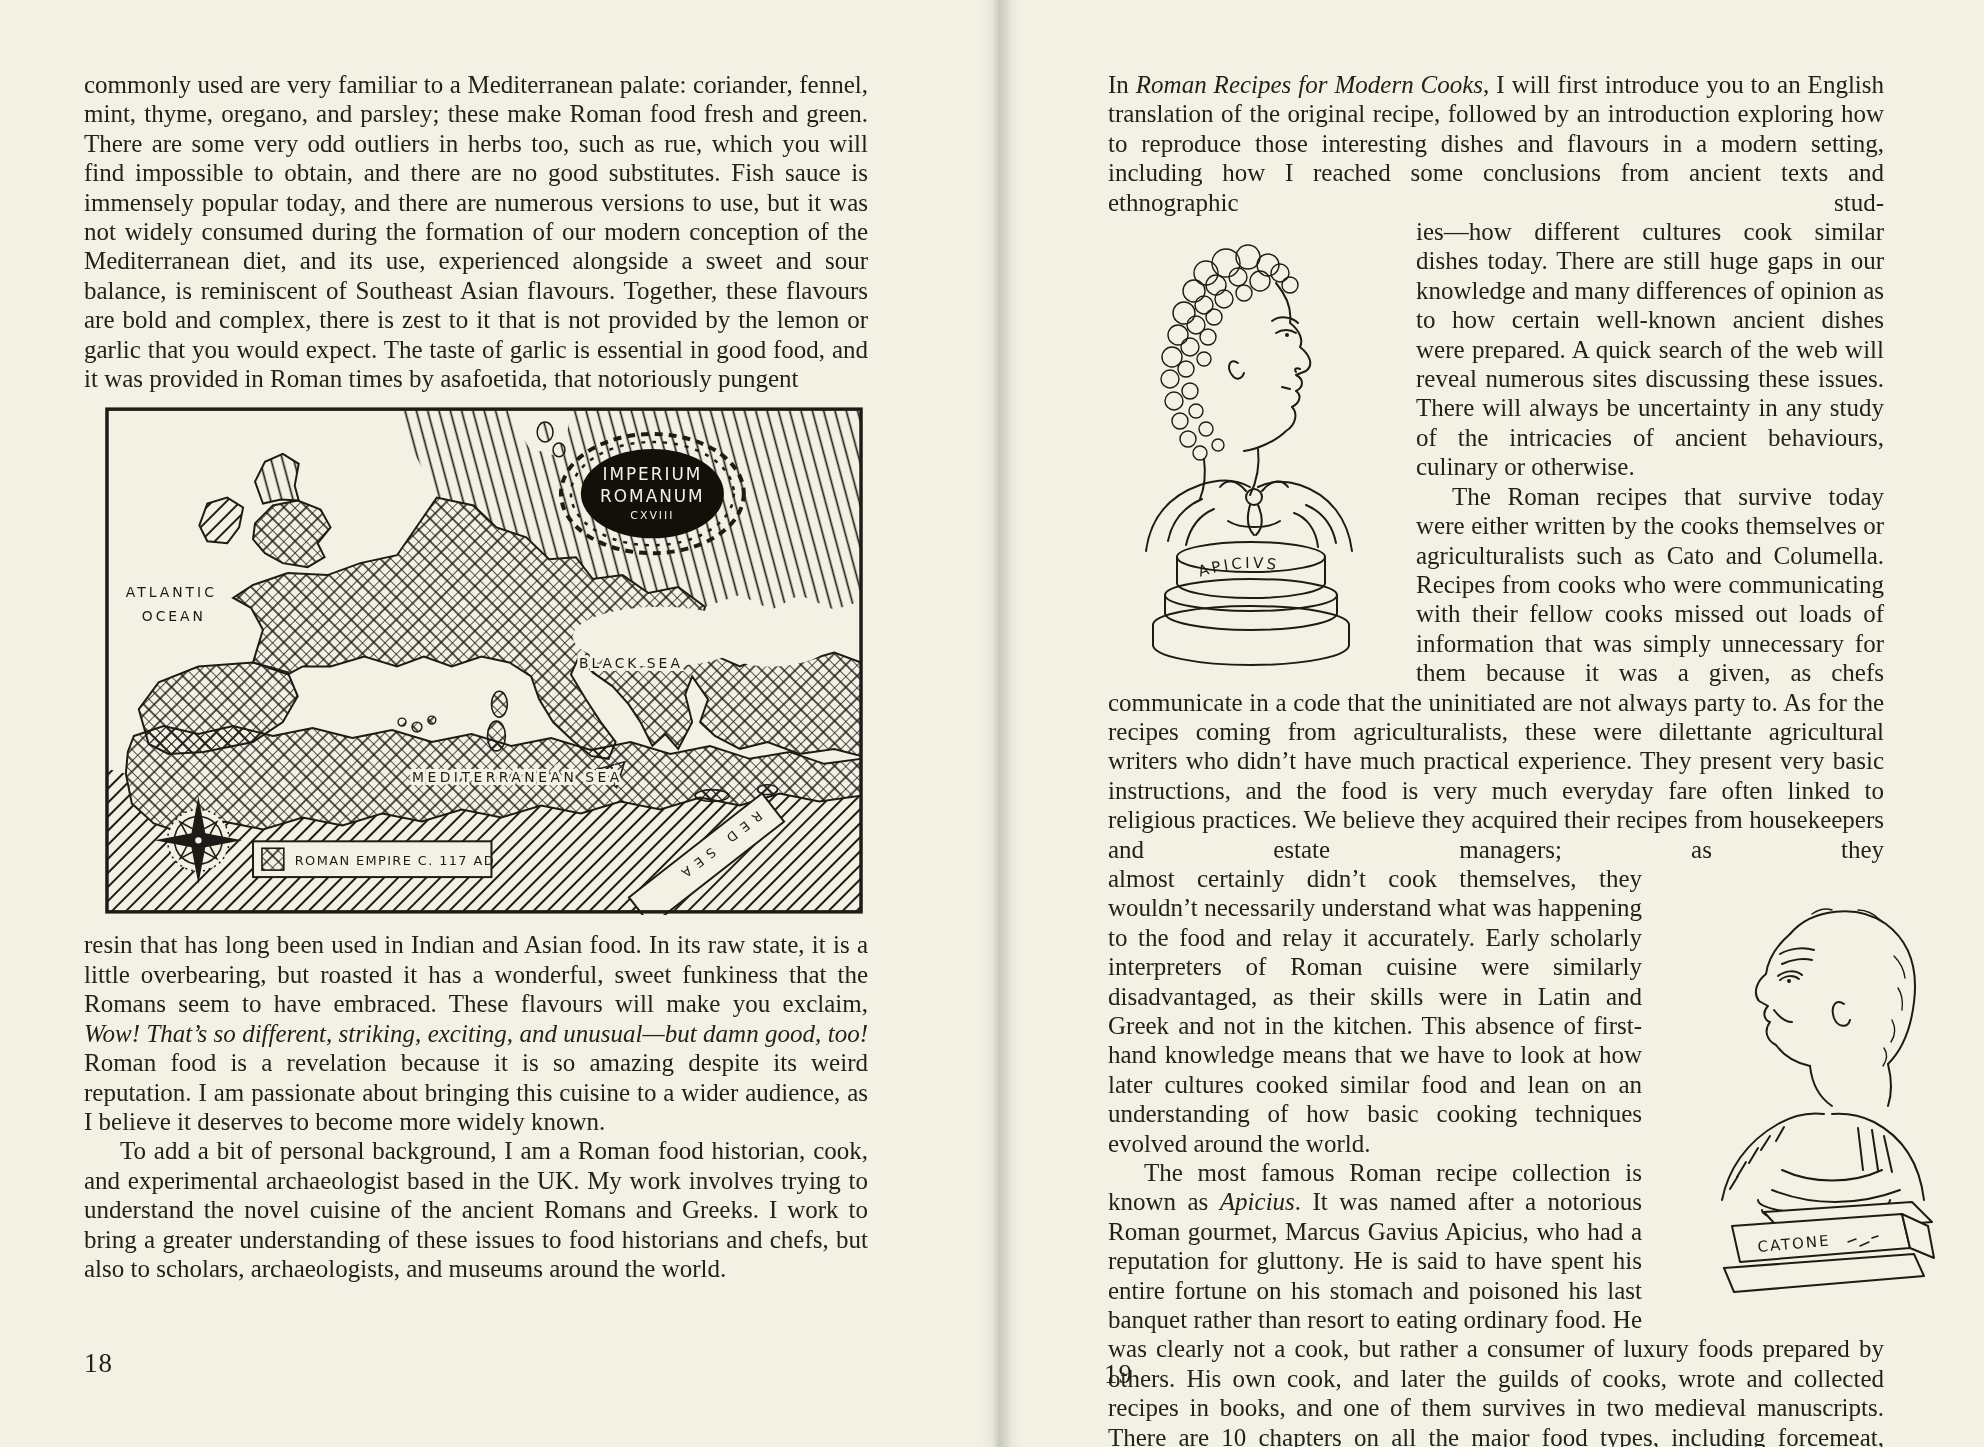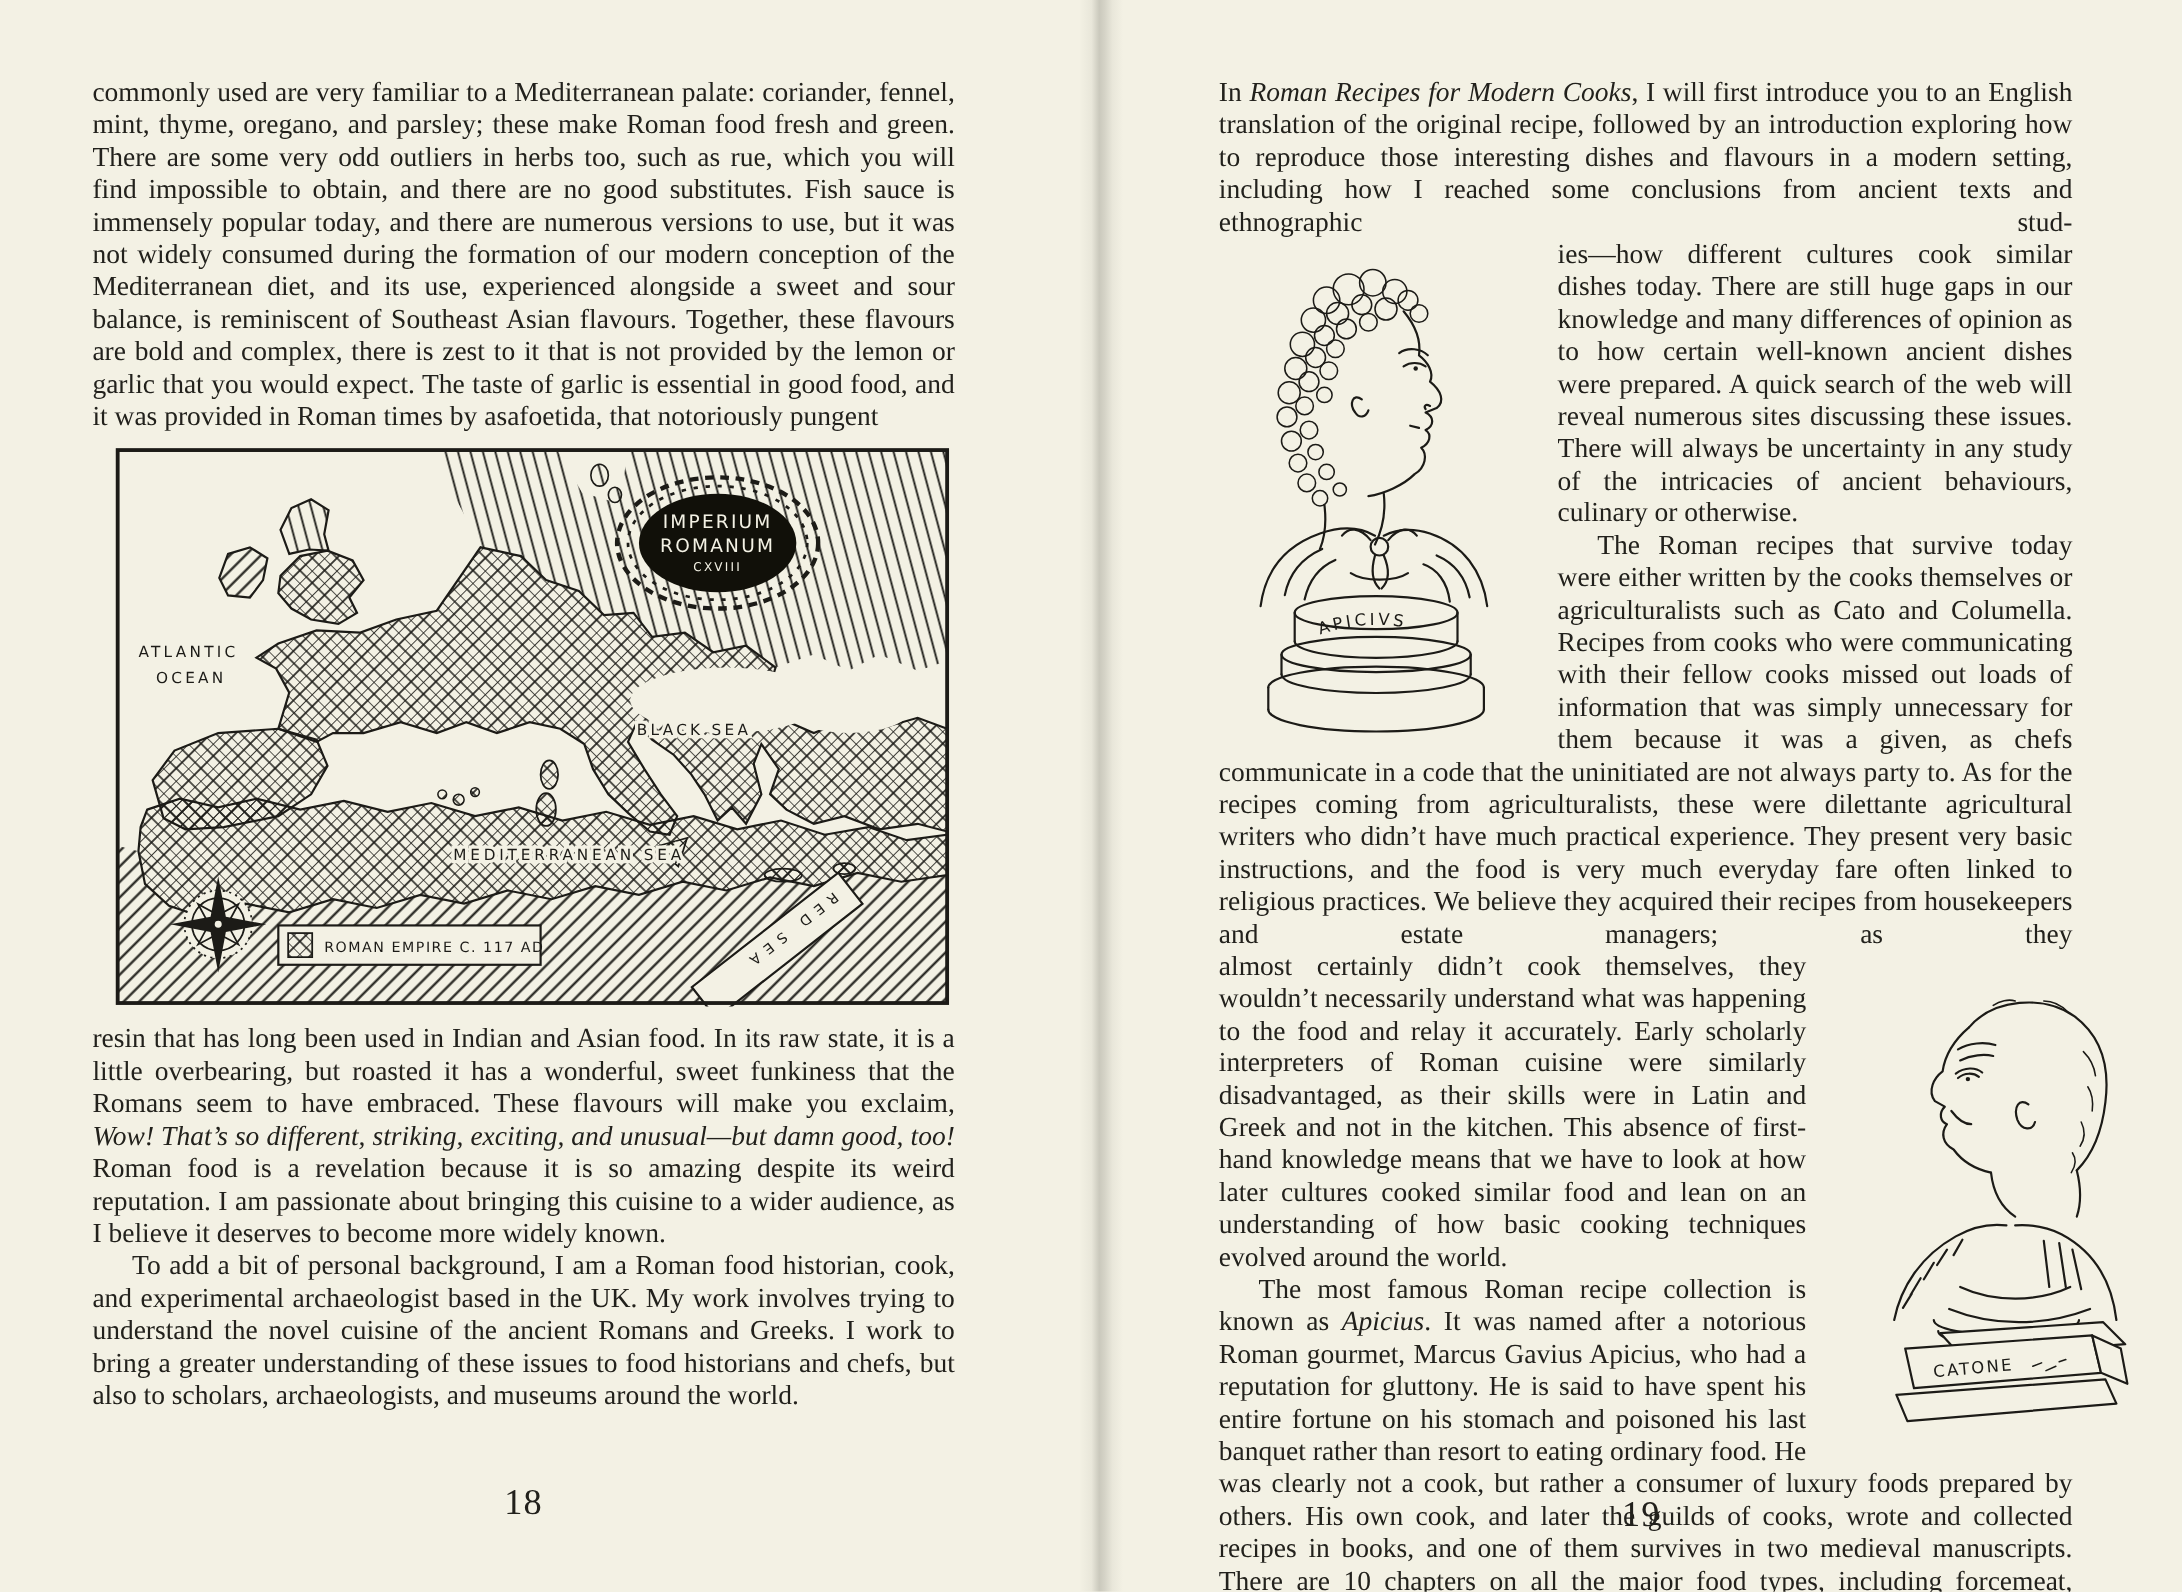--- a/index.html
+++ b/index.html
@@ -28,22 +28,22 @@
   .page-right .col{margin:70px 100px 0 116px;width:776px;}
   p{margin:0;padding:0;font-size:25px;line-height:29.4px;text-align:justify;}
   p.ind{text-indent:36px;}
   p.last-j{text-align-last:justify;}
   em{font-style:italic;}
   .fig{position:relative;}
   .fig-map{margin:13px 4px 15px 20px;width:760px;height:509px;}
   .fig-apicius{float:left;width:290px;height:452px;margin:4px 18px 0 0;}
   .fig-cato{float:right;width:300px;height:448px;margin:6px -78px 0 20px;}
   .pagenum{
-    position:absolute;top:1348px;font-size:33px;letter-spacing:1px;
-    text-align:center;color:#22211c;
+    position:absolute;top:1348px;font-size:27px;letter-spacing:1px;
+    color:#22211c;
   }
   .page-left .pagenum{left:84px;width:784px;}
   .page-right .pagenum{left:112px;width:776px;margin-top:11px;}
   svg{display:block;}
   .ink{stroke:#1c1b17;fill:none;stroke-width:2;stroke-linecap:round;stroke-linejoin:round;}
   .ink-thin{stroke:#1c1b17;fill:none;stroke-width:1.4;stroke-linecap:round;}
   .maplabel{font-family:"DejaVu Sans",sans-serif;fill:#1c1b17;paint-order:stroke;stroke:#f3f1e4;stroke-width:6px;}
   .bustlabel{font-family:"DejaVu Sans",sans-serif;fill:#1c1b17;}
 </style>
 </head>

